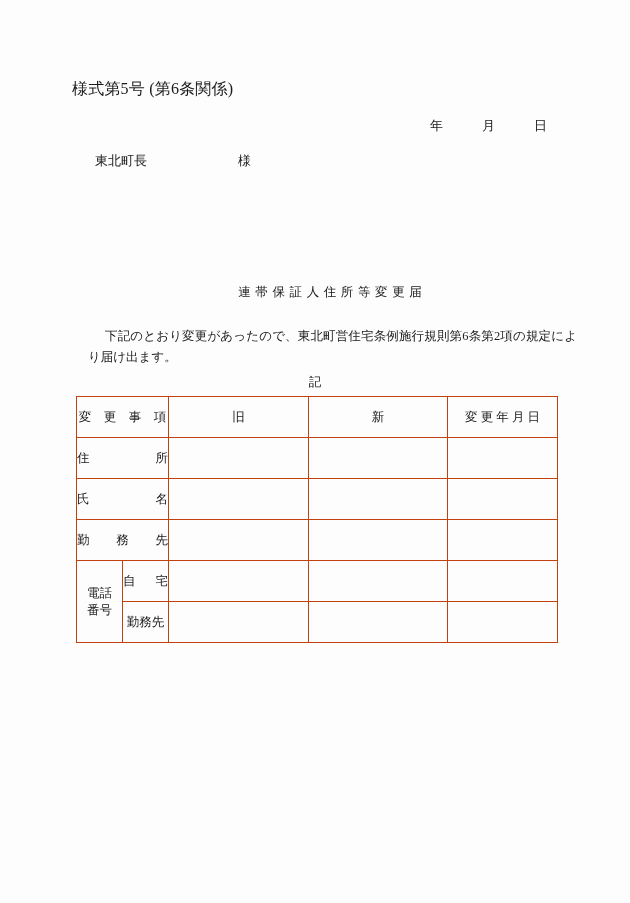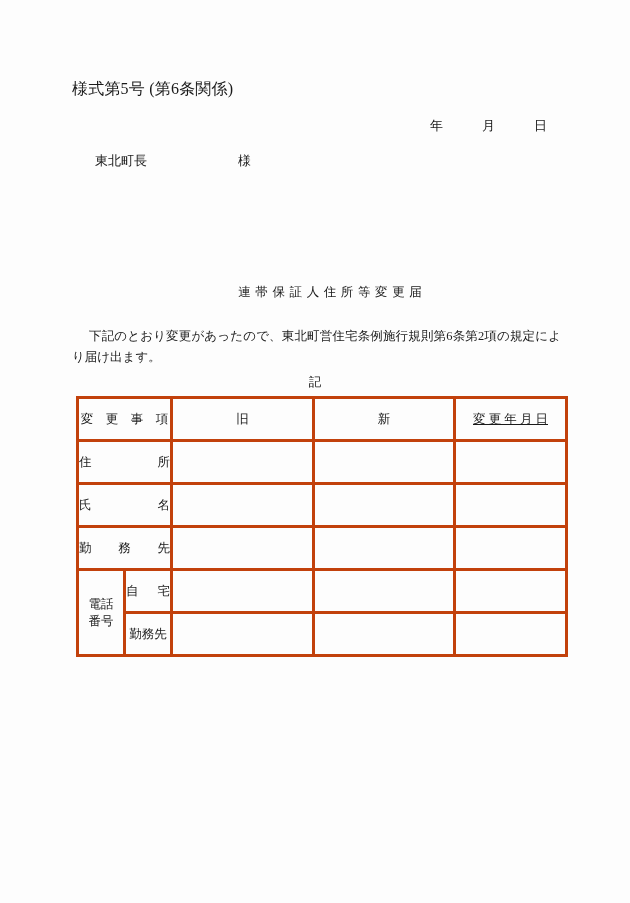--- a/index.html
+++ b/index.html
@@ -74,21 +74,21 @@
     letter-spacing: 4.6px;
     text-indent: 4.6px;
     padding-left: 6px;
     box-sizing: border-box;
     white-space: nowrap;
   }
 
   
   .body-text {
     position: absolute;
-    left: 72px;
+    left: 88px;
     top: 326px;
     width: 489px;
     font-size: 12.5px;
     line-height: 21px;
     text-indent: 17px;
     text-align: justify;
     text-justify: inter-character;
   }
 
   
@@ -107,21 +107,21 @@
     left: 76px;
     top: 396px;
     width: 477px;
   }
   table.form-tbl {
     border-collapse: collapse;
     width: 477px;
     table-layout: fixed;
   }
   table.form-tbl td {
-    border: 3px solid #c2410c;
+    border: 1px solid #c2410c;
     font-size: 12.5px;
     padding: 0;
     vertical-align: middle;
     text-align: center;
     height: 40px;
   }
   td.lbl {
     white-space: pre;
   }
   td.lbl-spread {
@@ -138,21 +138,21 @@
     line-height: 17px;
     font-size: 12px;
     white-space: pre-line;
   }
   td.blank { }
   .c1 { width: 91px; }
   .c1a { width: 44px; }
   .c1b { width: 47px; }
   .c2 { width: 139px; }
   .c3 { width: 138px; }
-  .c4 { width: 109px; text-decoration: underline; }
+  .c4 { width: 109px; }
 </style>
 </head>
 <body>
 
 <div class="page">
 
   <div class="form-no">様式第5号 (第6条関係)</div>
 
   <div class="date-line">年　　　月　　　日</div>
 

